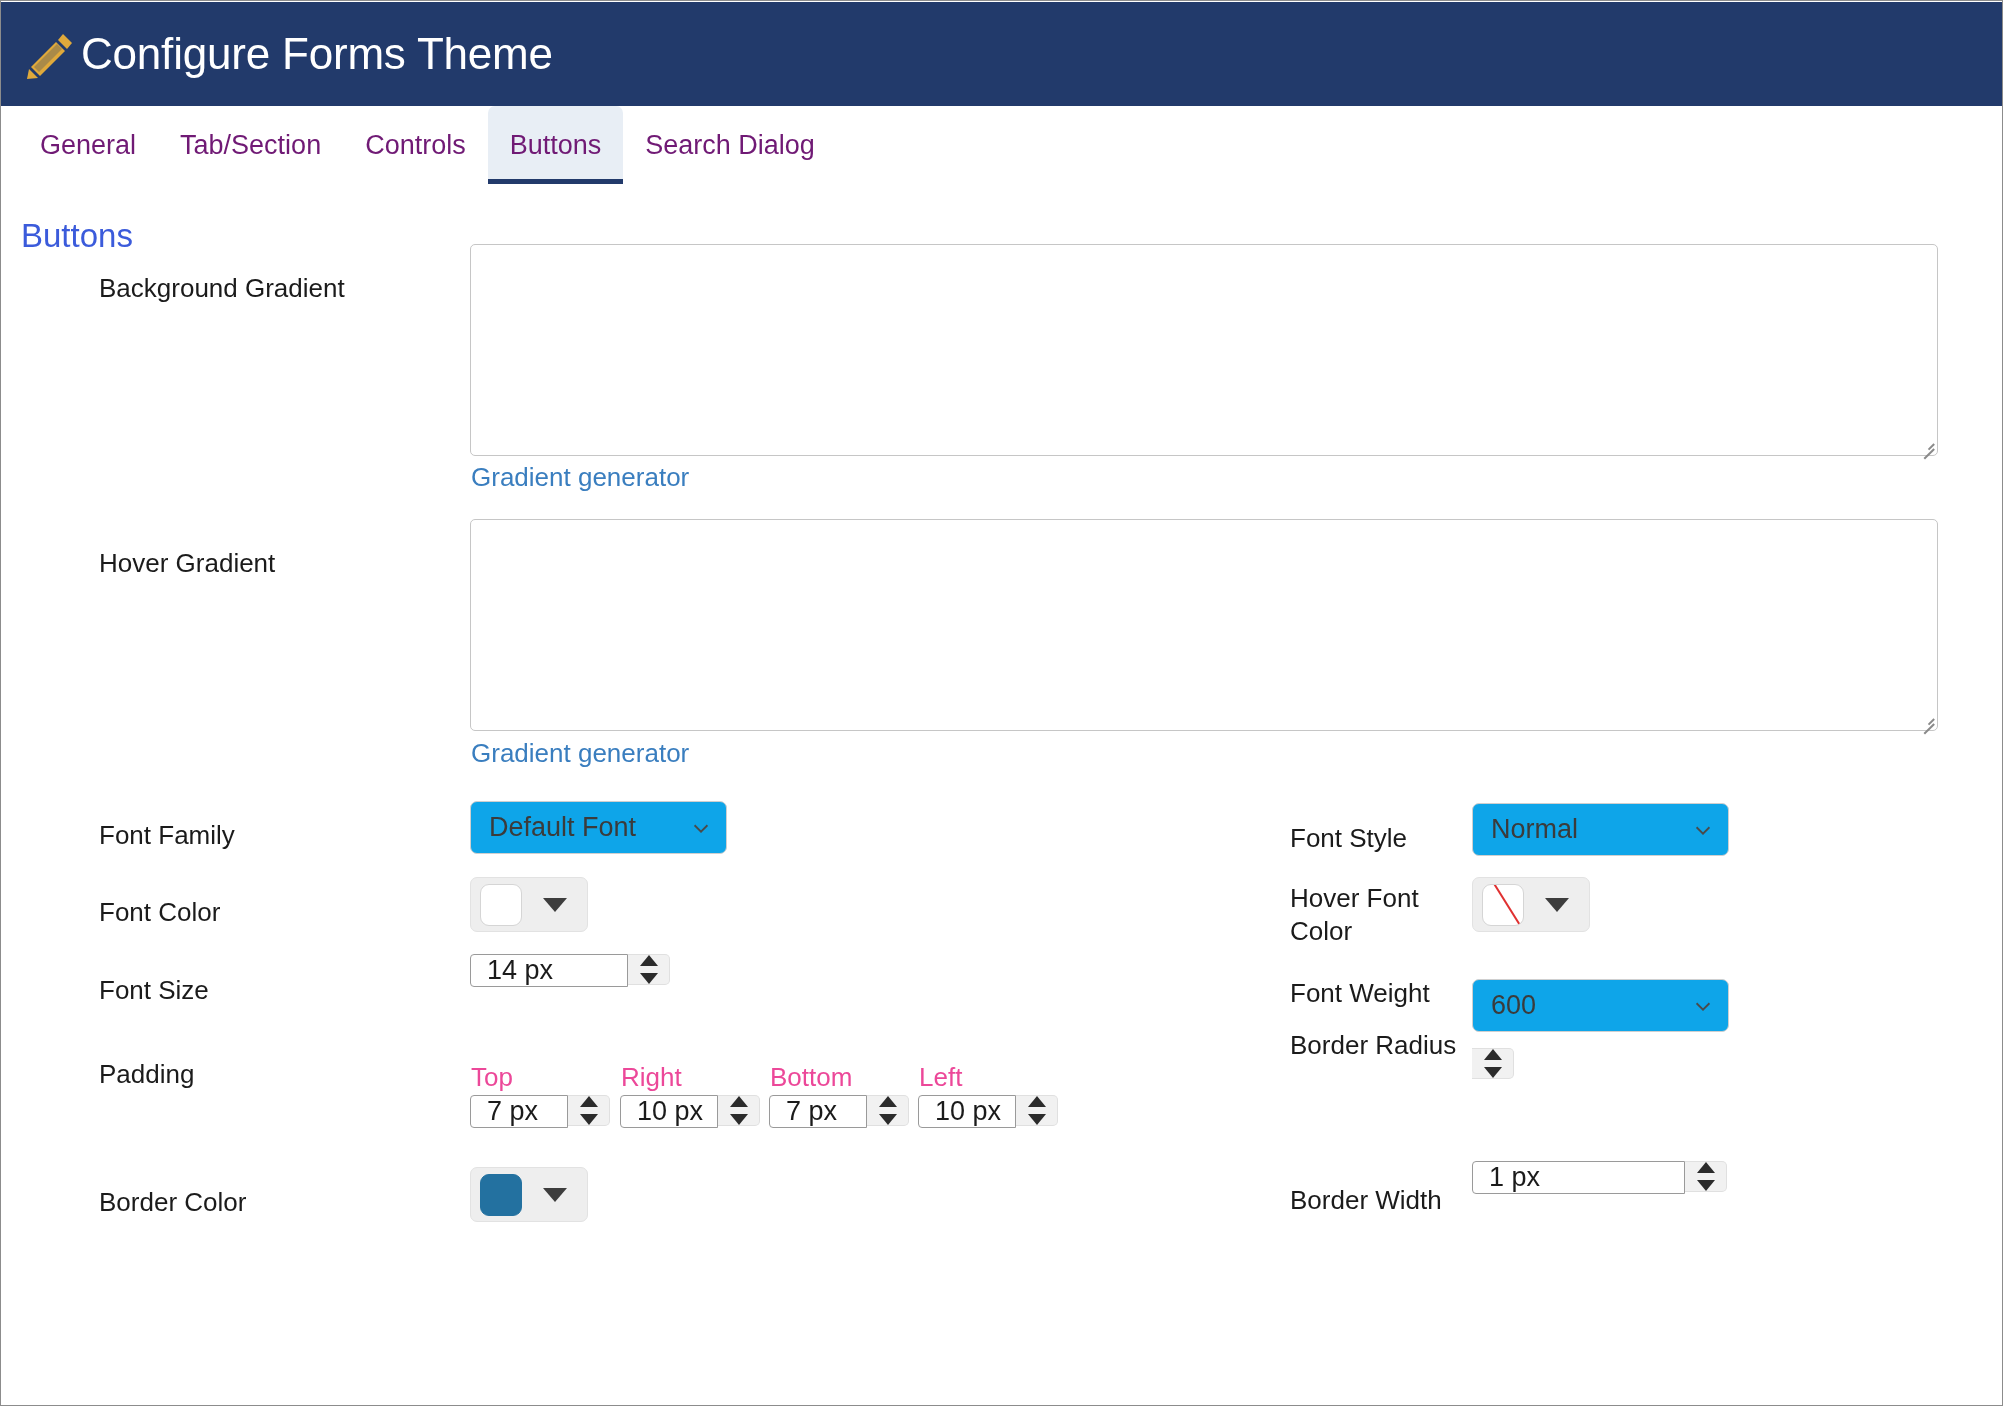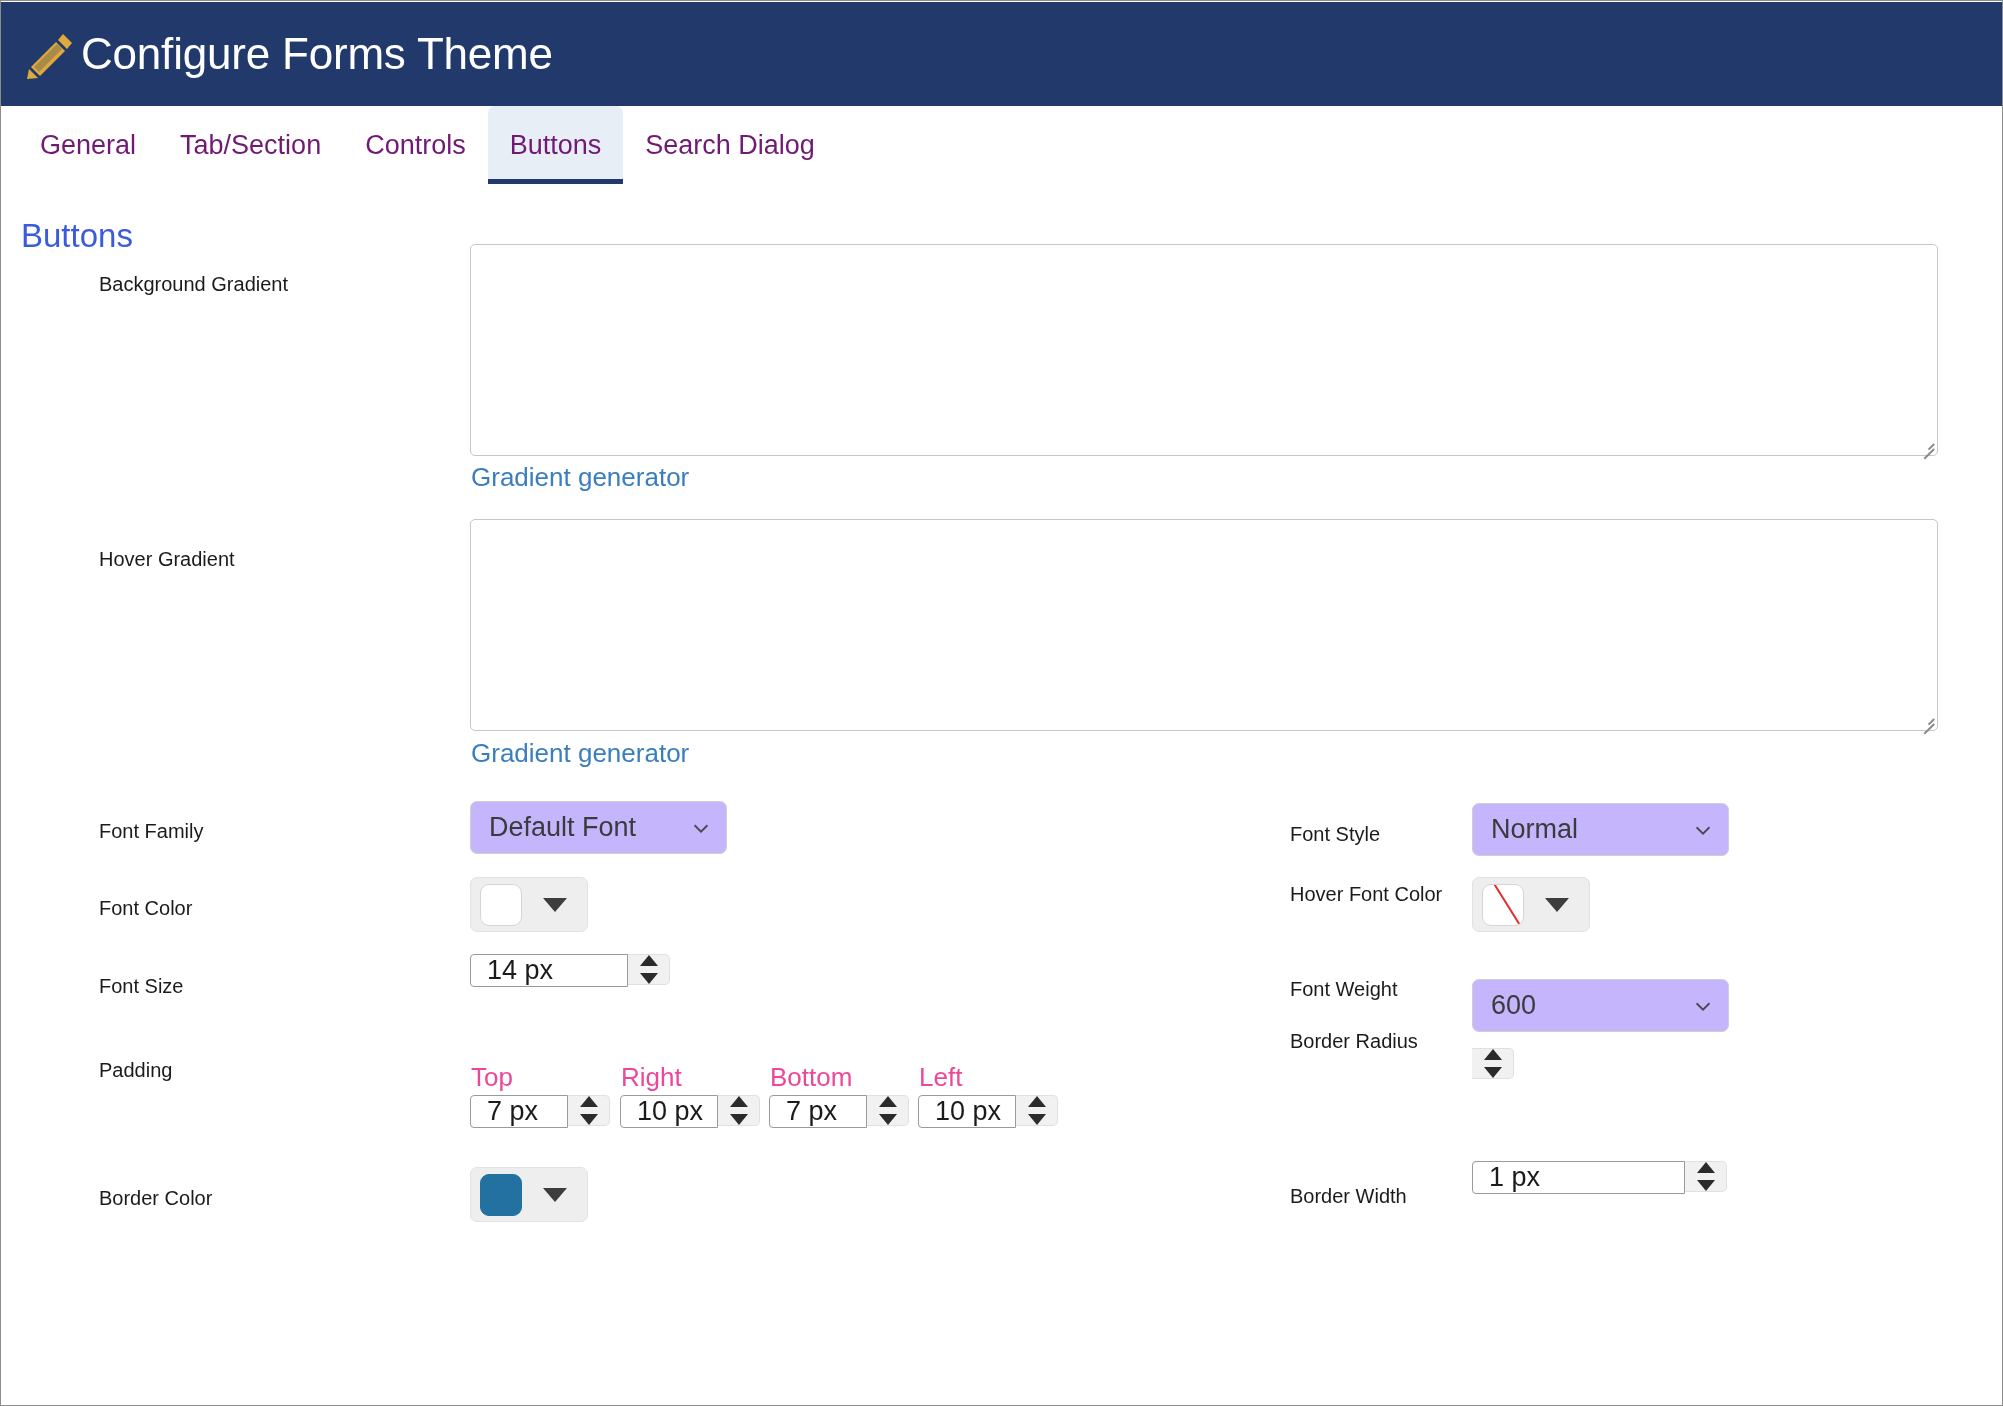--- a/index.html
+++ b/index.html
@@ -117,21 +117,21 @@
   .section-title {
     position: absolute;
     left: 19px;
     top: 33px;
     font-size: 33px;
     color: #3b5bdb;
     font-weight: 400;
   }
 
   .field-label {
-    font-size: 20px;
+    font-size: 26px;
     color: #1b1b1b;
     line-height: 1.28;
   }
 
   .label-col {
     position: absolute;
     left: 97px;
     width: 360px;
   }
   .label-col-right {
@@ -170,21 +170,21 @@
     font-size: 26px;
     color: #3a7ebf;
     cursor: pointer;
     white-space: nowrap;
   }
 
   
   .select-box {
     position: absolute;
     box-sizing: border-box;
-    background: #c4b5fd;
+    background: #0ea5e9;
     border: 1px solid #cfcfcf;
     border-radius: 7px;
     display: flex;
     align-items: center;
     padding: 0 14px 0 18px;
     cursor: pointer;
   }
   .select-value {
     font-size: 27px;
     color: #3b3b3b;

